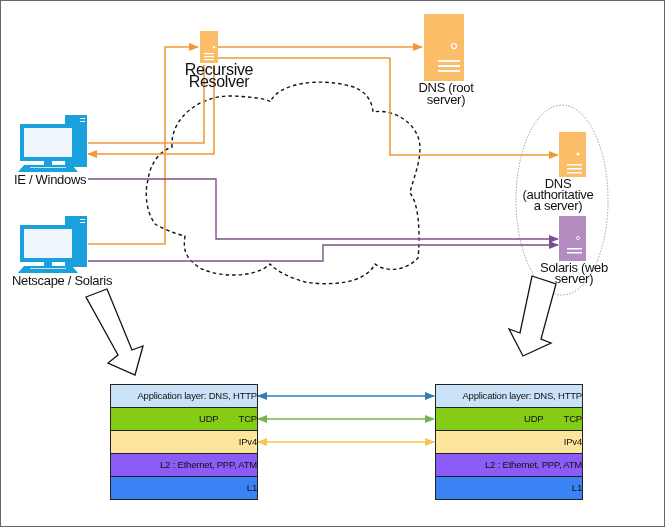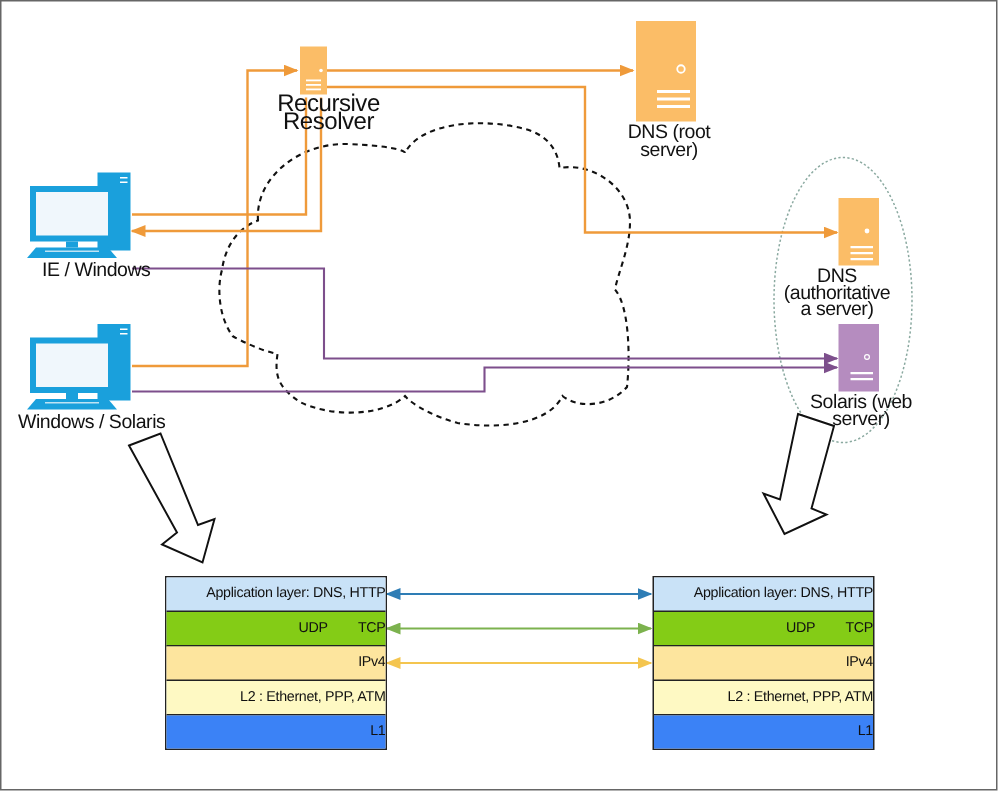--- a/index.html
+++ b/index.html
@@ -11,21 +11,21 @@
   .label { position: absolute; font-size: 13px; color: #111111; text-align: center;
            line-height: 12px; letter-spacing: -0.3px; }
   .stack { position: absolute; width: 146px; border: 1px solid #222222; }
   .layer { height: 22px; line-height: 22px; text-align: right; font-size: 9.5px;
            color: #111111; border-bottom: 1px solid #222222; white-space: nowrap;
            overflow: hidden; letter-spacing: -0.2px; }
   .layer:last-child { border-bottom: none; }
   .l-app { background: #c9e2f7; }
   .l-tr  { background: #84cc16; word-spacing: 18px; }
   .l-net { background: #fde59e; }
-  .l-l2  { background: #fef9c3; }
+  .l-l2  { background: #8b5cf6; }
   .l-l1  { background: #3b82f6; }
 </style>
 </head>
 <body>
 
 <div class="frame"></div>
 
 <svg width="665" height="527" viewBox="0 0 665 527">
   <defs>
     <marker id="arrO" markerWidth="10" markerHeight="8" refX="9" refY="4" orient="auto" markerUnits="userSpaceOnUse">
@@ -149,23 +149,23 @@
   <div>DNS</div>
   <div>(authoritative</div>
   <div>a server)</div>
 </div>
 
 <div class="label" style="left:534px; top:262px; width:80px; line-height:11px;">
   <div>Solaris (web</div>
   <div>server)</div>
 </div>
 
-<div class="label" style="left:28px; top:174px; width:90px; text-align:left;">IE / Windows</div>
+<div class="label" style="left:14px; top:174px; width:90px; text-align:left;">IE / Windows</div>
 
-<div class="label" style="left:12px; top:275px; width:110px; text-align:left;">Windows / Solaris</div>
+<div class="label" style="left:12px; top:275px; width:110px; text-align:left;">Netscape / Solaris</div>
 
 <div class="stack" style="left:110px; top:384px;">
   <div class="layer l-app">Application layer: DNS, HTTP</div>
   <div class="layer l-tr">UDP TCP</div>
   <div class="layer l-net">IPv4</div>
   <div class="layer l-l2">L2 : Ethernet, PPP, ATM</div>
   <div class="layer l-l1">L1</div>
 </div>
 
 <div class="stack" style="left:435px; top:384px;">

